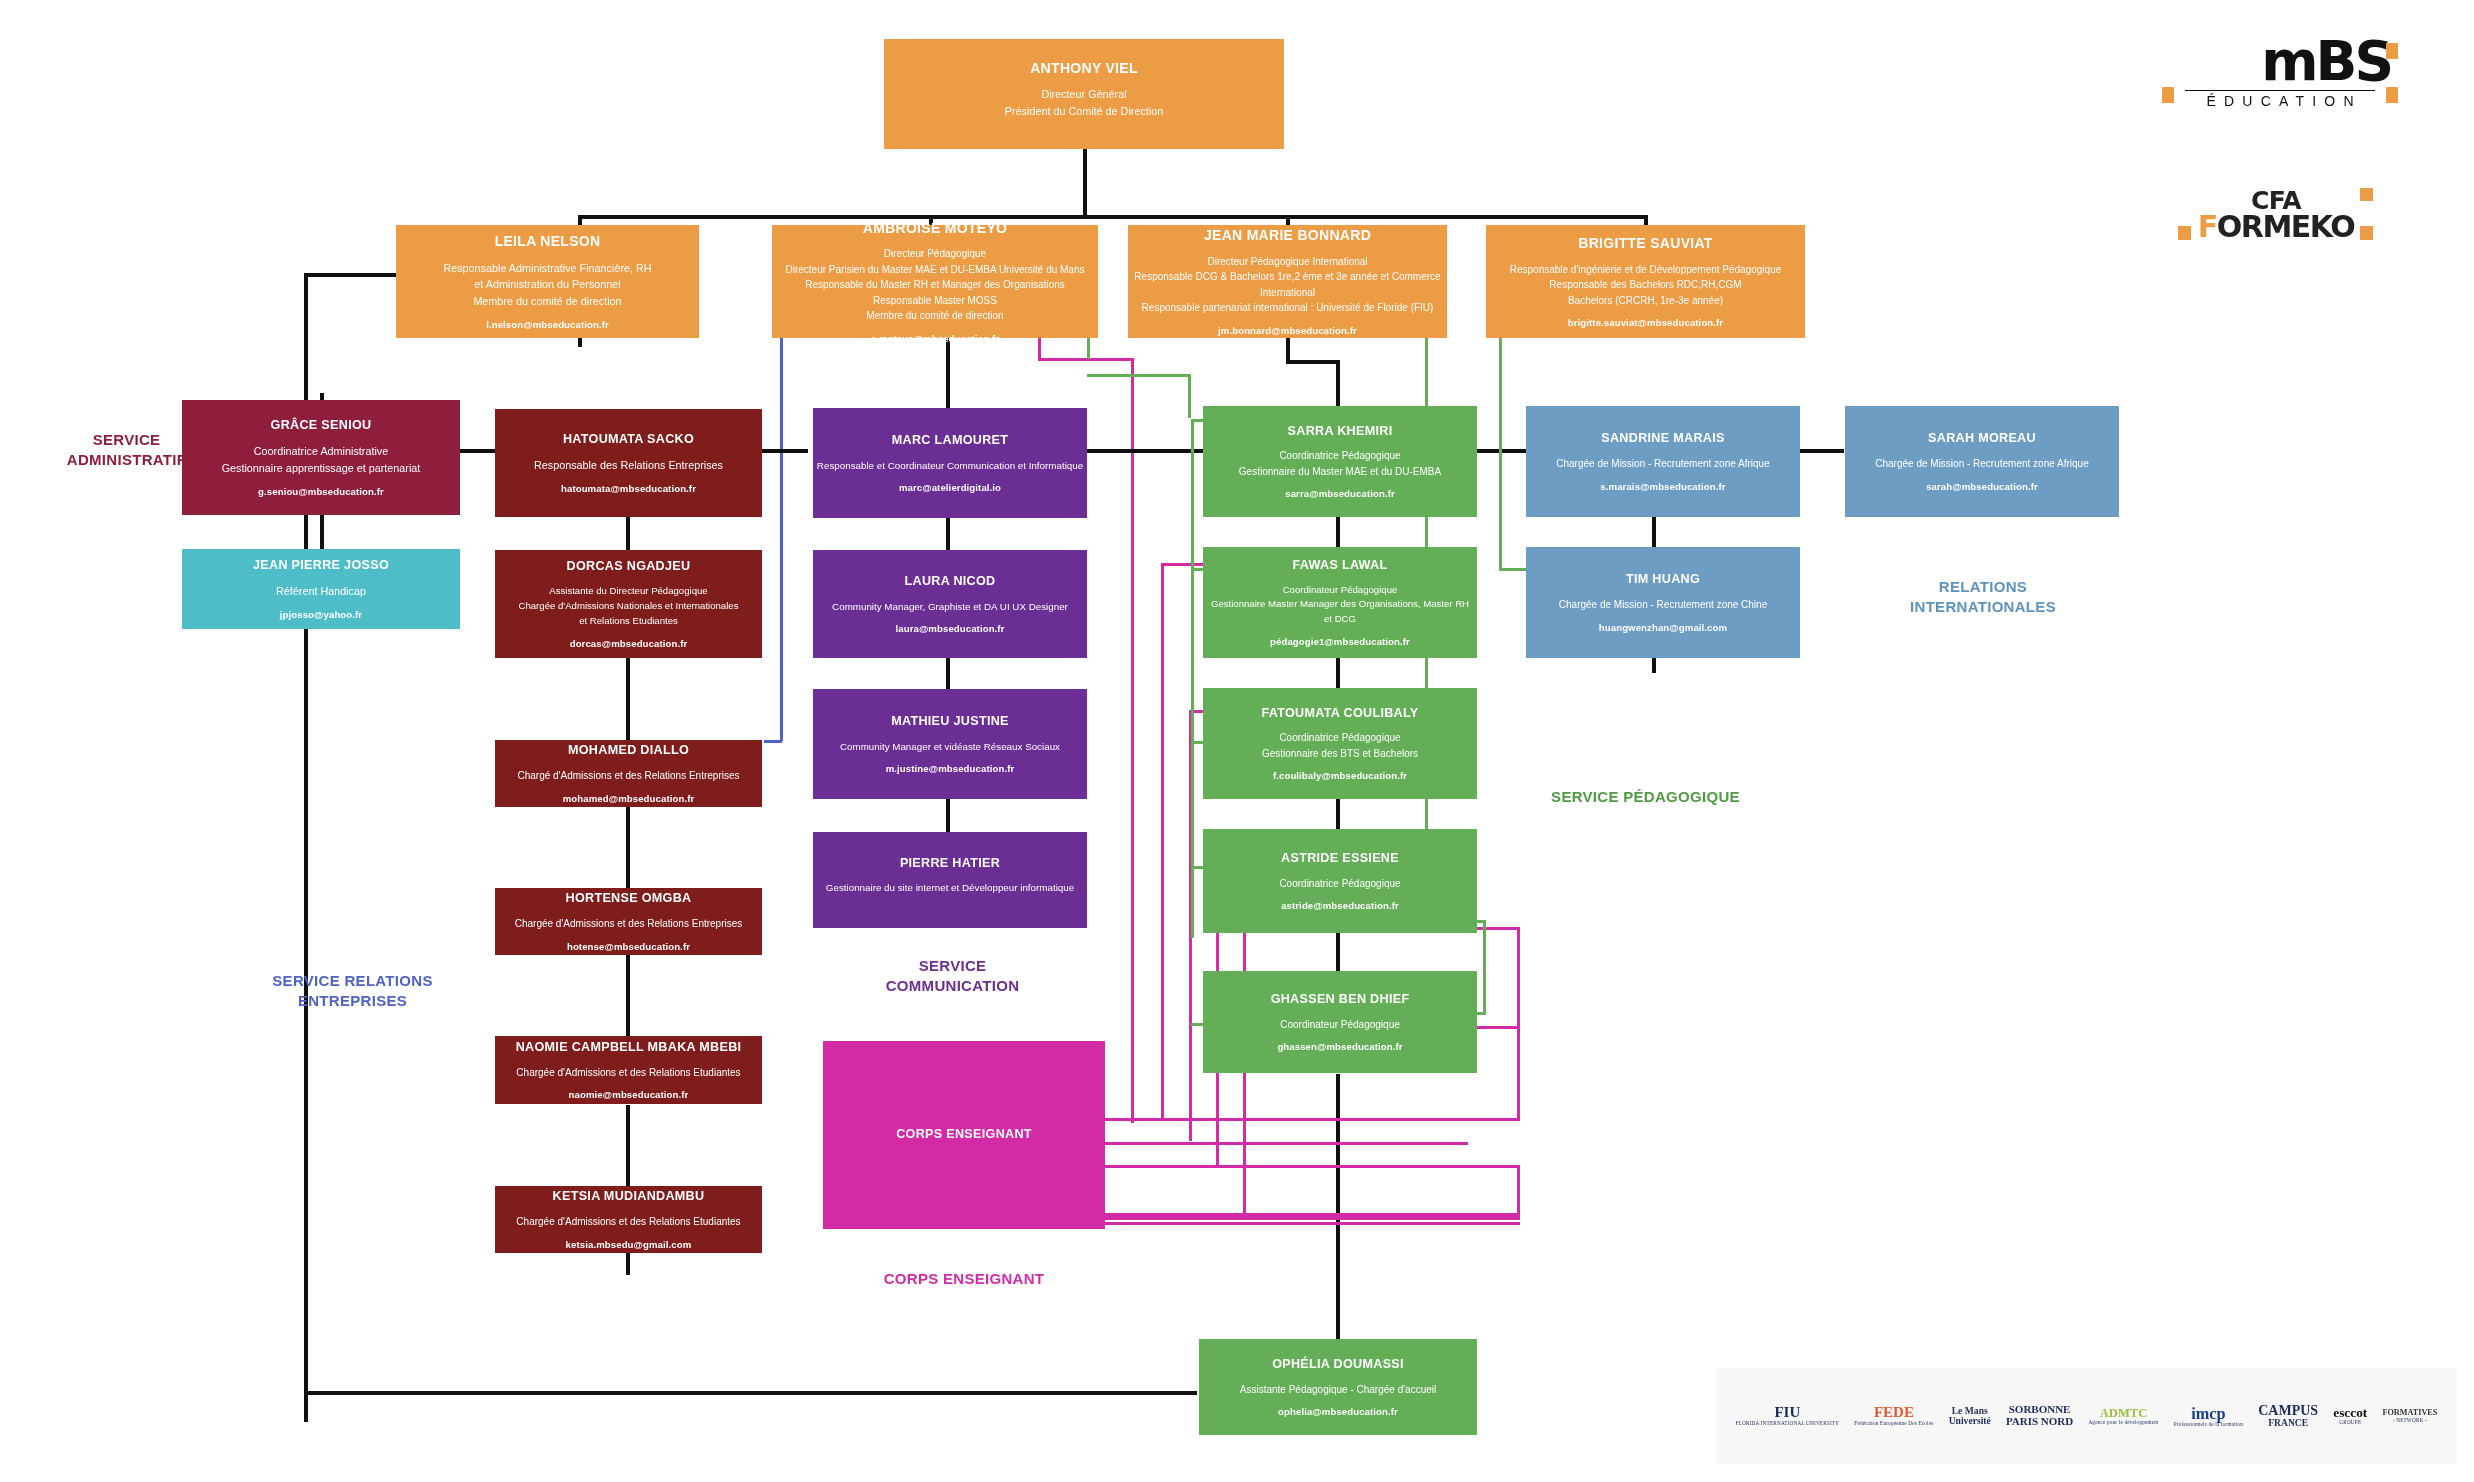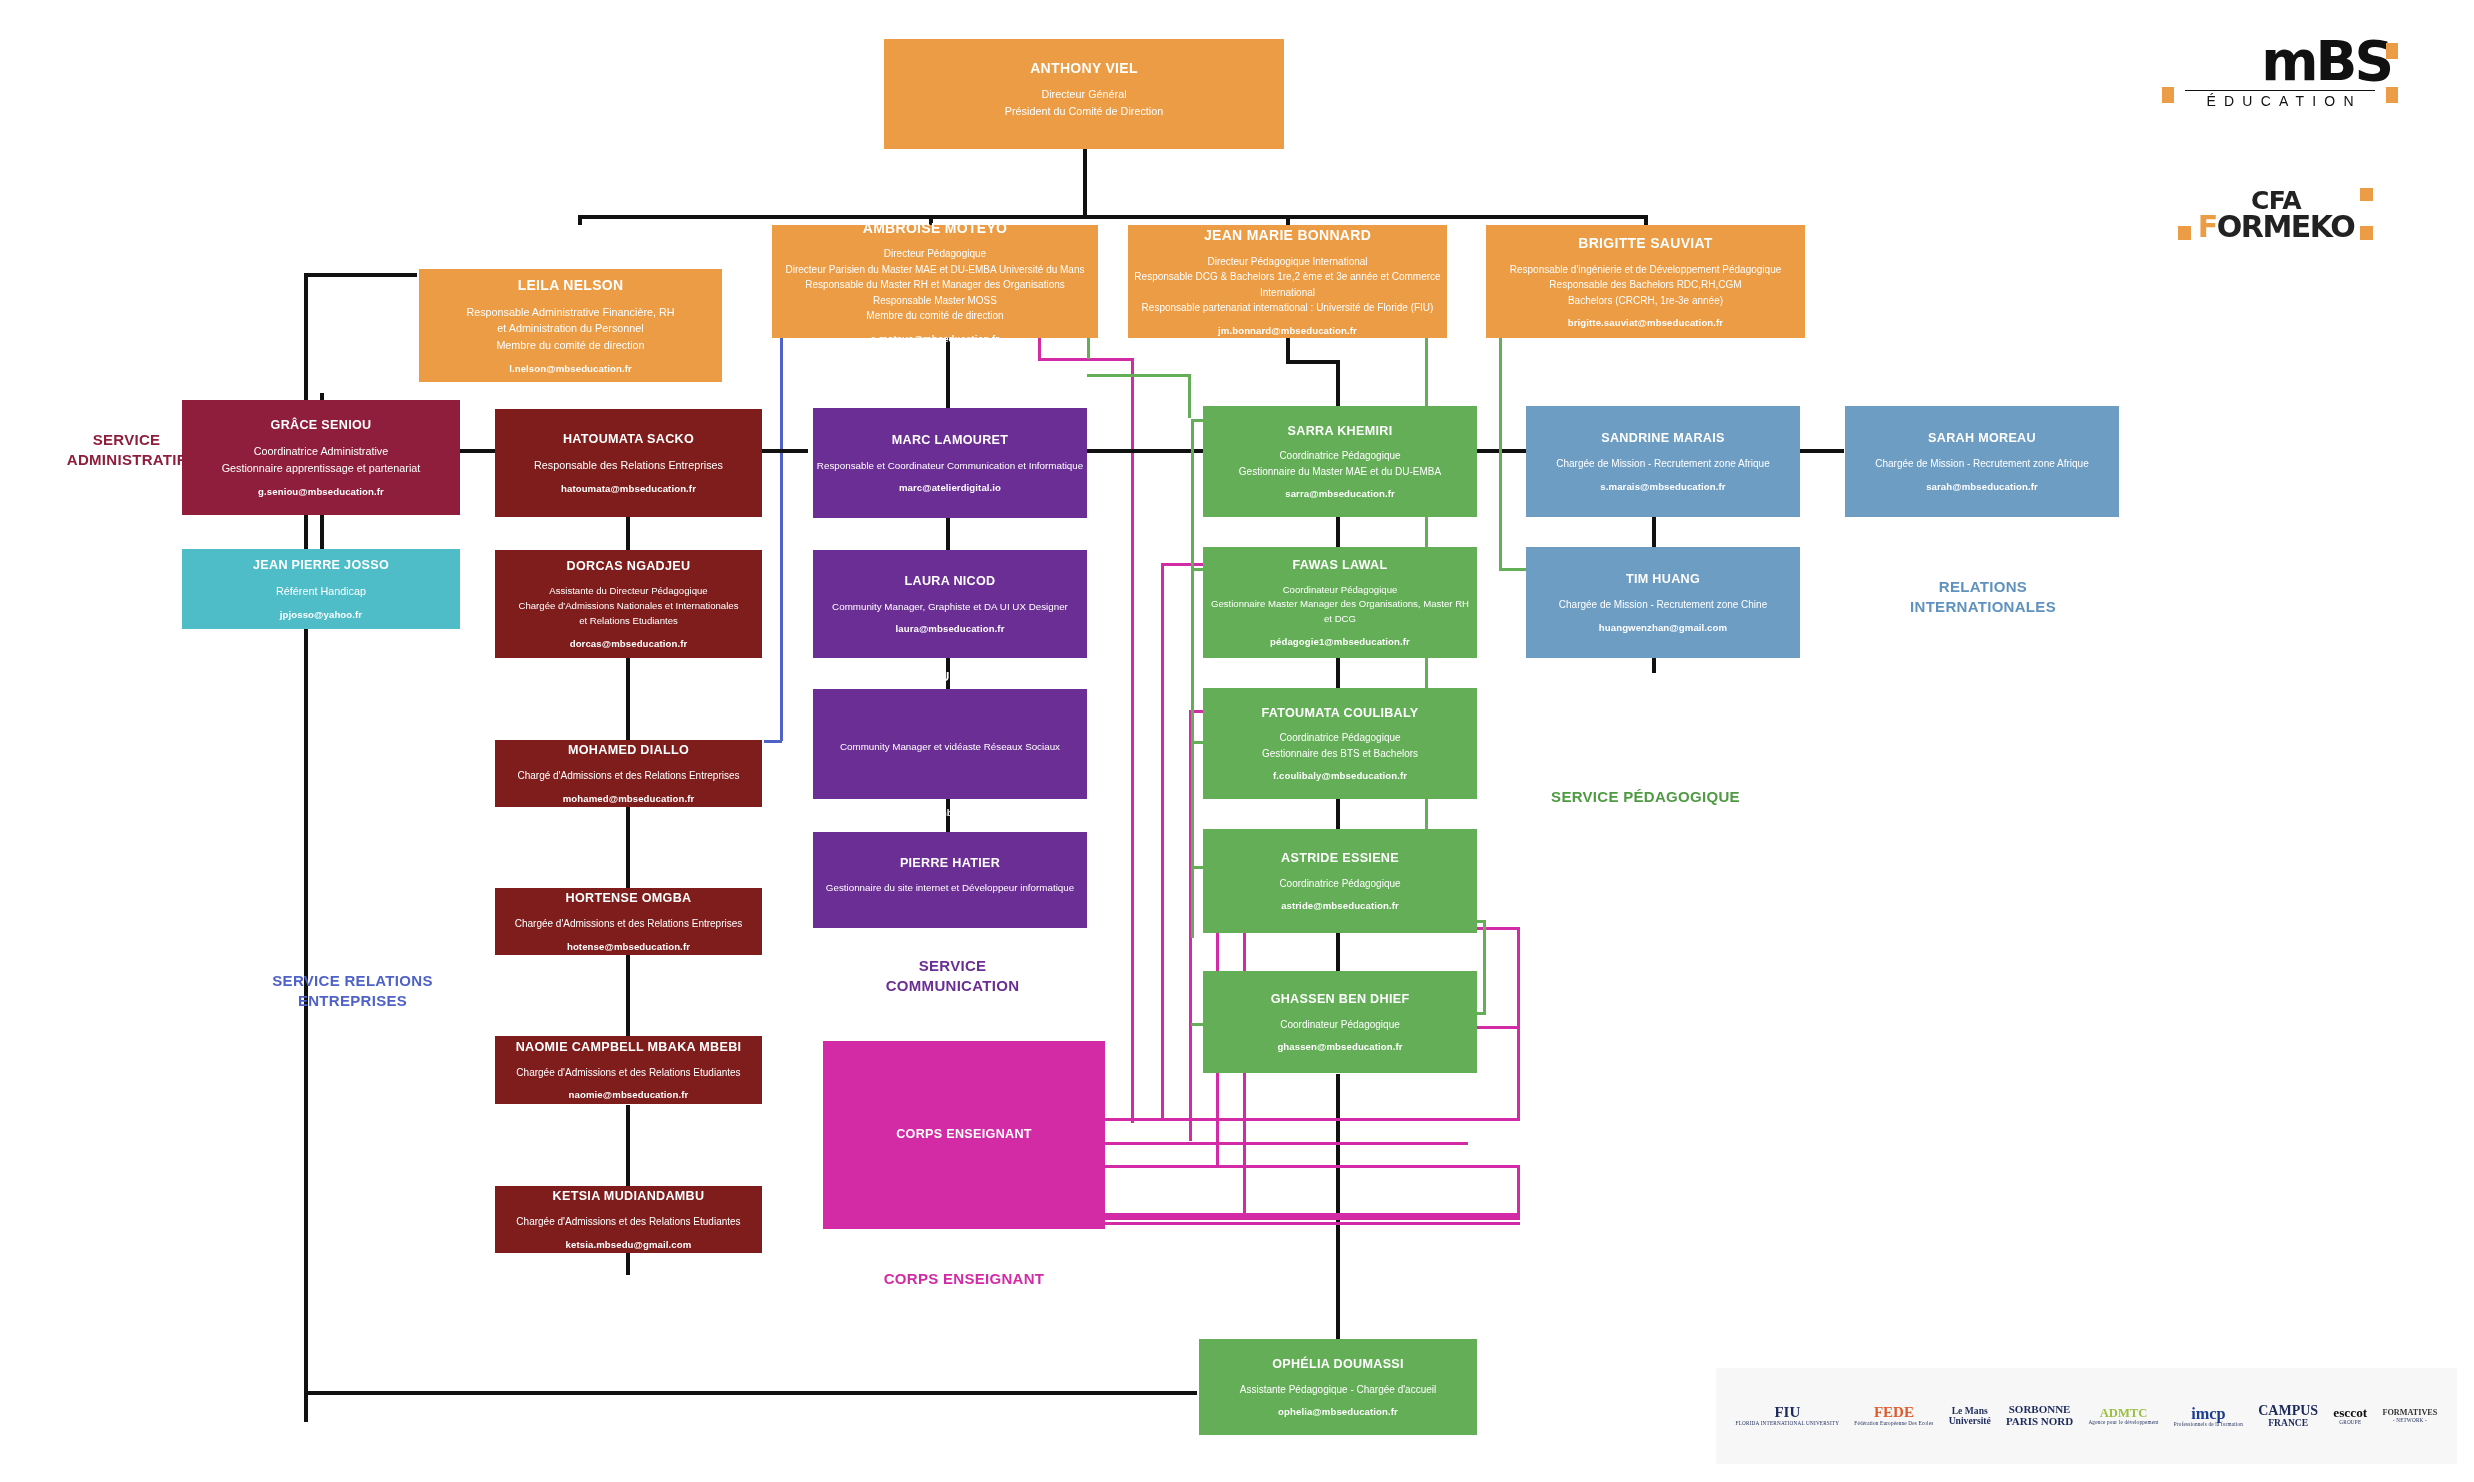--- a/index.html
+++ b/index.html
@@ -247,21 +247,21 @@
   <div class="ln grn" style="left:1471px; top:1012px; width:15px; height:3px;"></div>
 
   <div class="node orange lvl1" style="left:884px; top:39px; width:400px; height:110px;">
     <div class="nm">ANTHONY VIEL</div>
     <div class="roles">
       <div>Directeur Général</div>
       <div>Président du Comité de Direction</div>
     </div>
   </div>
 
-  <div class="node orange lvl1" style="left:419px; top:225px; width:303px; height:113px;margin-top:44px;">
+  <div class="node orange lvl1" style="left:396px; top:225px; width:303px; height:113px;">
     <div class="nm">LEILA NELSON</div>
     <div class="roles">
       <div>Responsable Administrative  Financière, RH</div>
       <div>et Administration du Personnel</div>
       <div>Membre du comité de direction</div>
     </div>
     <div class="mail">l.nelson@mbseducation.fr</div>
   </div>
 
   <div class="node orange lvl1" style="left:772px; top:225px; width:326px; height:113px;">
@@ -373,21 +373,21 @@
   </div>
 
   <div class="node purple" style="left:813px; top:550px; width:274px; height:108px;">
     <div class="nm">LAURA NICOD</div>
     <div class="roles" style="font-size:9.8px;">
       <div>Community Manager, Graphiste et DA UI UX Designer</div>
     </div>
     <div class="mail">laura@mbseducation.fr</div>
   </div>
 
-  <div class="node purple" style="left:813px; top:689px; width:274px; height:110px;gap:44px;">
+  <div class="node purple" style="left:813px; top:689px; width:274px; height:110px;">
     <div class="nm">MATHIEU JUSTINE</div>
     <div class="roles" style="font-size:9.8px;">
       <div>Community Manager et vidéaste Réseaux Sociaux</div>
     </div>
     <div class="mail">m.justine@mbseducation.fr</div>
   </div>
 
   <div class="node purple" style="left:813px; top:832px; width:274px; height:96px;">
     <div class="nm">PIERRE HATIER</div>
     <div class="roles" style="font-size:9.8px;">

